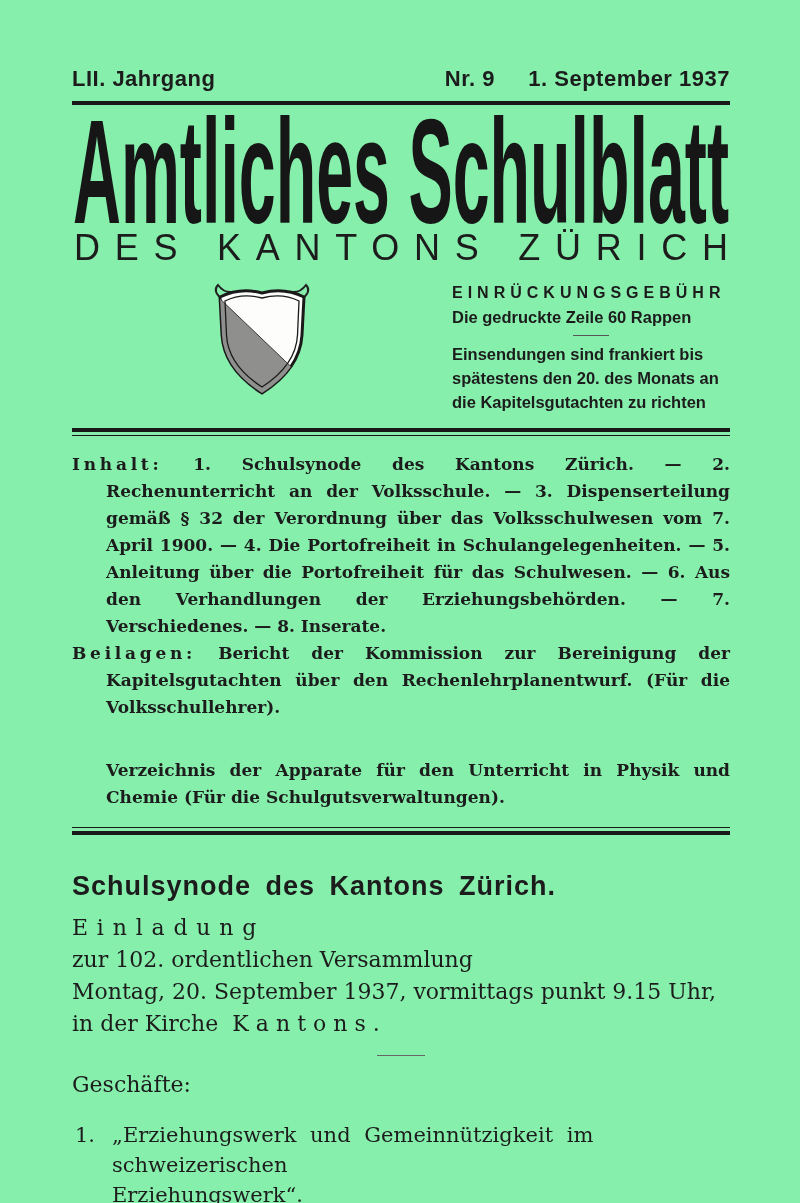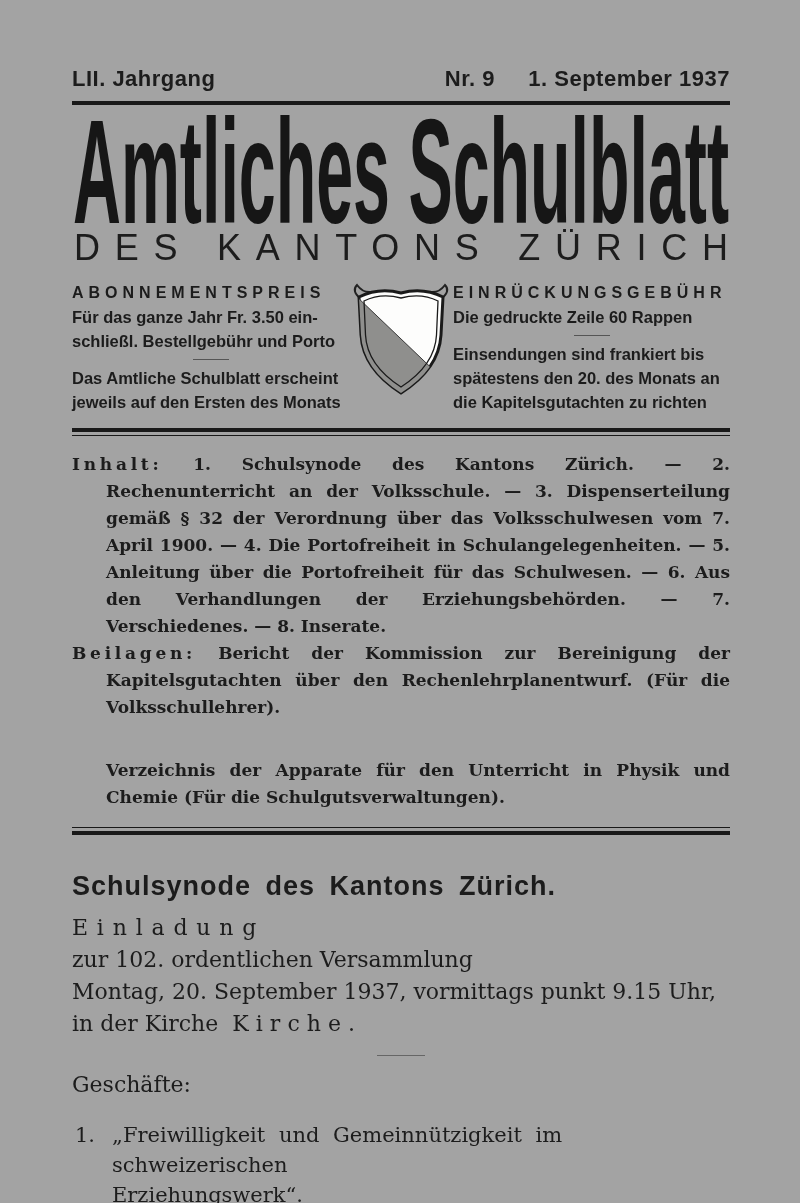--- a/index.html
+++ b/index.html
@@ -2,21 +2,21 @@
 <html><head>
 <meta charset="utf-8">
 <style>
   * { margin: 0; padding: 0; box-sizing: border-box; }
   html, body { background: #e8e8e6; }
   .page {
     position: relative;
     width: 800px;
     height: 1203px;
     margin: 0 auto;
-    background: #a3a3a3;
+    background: #86efac;
     color: #1c1c1c;
     overflow: hidden;
     font-family: "DejaVu Serif", serif;
   }
   .inner { padding: 66px 70px 0 72px; }
 
   
   .issue-row {
     display: flex;
     align-items: baseline;
@@ -106,28 +106,20 @@
     <div class="masthead">
       <svg width="658" height="122" viewBox="0 0 658 122">
         <text x="329" y="112" text-anchor="middle" font-family="Liberation Sans, sans-serif" font-weight="bold" font-size="148" textLength="656" lengthAdjust="spacingAndGlyphs" fill="#161616">Amtliches Schulblatt</text>
       </svg>
       <svg class="subtitle-svg" width="658" height="40" viewBox="0 0 658 40">
         <text x="329" y="31" text-anchor="middle" font-family="Liberation Sans, sans-serif" font-weight="normal" font-size="36" textLength="654" lengthAdjust="spacing" fill="#1c1c1c">DES KANTONS ZÜRICH</text>
       </svg>
     </div>
 
     <div class="info-cols">
-      <div class="info-col left">
-        <div class="info-head">ABONNEMENTSPREIS</div>
-        <div>Für das ganze Jahr Fr. 3.50 ein-</div>
-        <div>schließl. Bestellgebühr und Porto</div>
-        <hr class="col-rule">
-        <div>Das Amtliche Schulblatt erscheint</div>
-        <div>jeweils auf den Ersten des Monats</div>
-      </div>
 
       <div class="emblem-wrap">
         <svg width="104" height="118" viewBox="0 0 104 118">
           <defs>
             <clipPath id="shieldClip">
               <path d="M10,14 Q30,4 52,10 Q74,4 94,14 L92,52 Q90,86 52,110 Q14,86 12,52 Z"></path>
             </clipPath>
           </defs>
 
           <path d="M12,16 Q2,8 8,2 Q14,10 22,9" fill="none" stroke="#222" stroke-width="2"></path>
@@ -171,29 +163,29 @@
       <hr class="r1">
         <hr class="r2">
     </div>
 
     <div class="article">
       <div class="art-title">Schulsynode des Kantons Zürich.</div>
       <div class="art-center einladung">Einladung</div>
       <div class="art-center art-line">zur 102. ordentlichen Versammlung</div>
       <div class="art-center art-line">Montag, 20. September 1937, vormittags punkt 9.15 Uhr,</div>
       <div class="art-center art-line"><span>in der Kirche</span>&nbsp;
-           <span class="spaced-place">Kirche.</span></div>
+           <span class="spaced-place">Kantons.</span></div>
 
       <hr class="small-rule">
 
       <div class="art-center geschaefte">Geschäfte:</div>
 
       <div class="agenda-item">
         <span class="agenda-num">1.</span>
-        <div class="agenda-line spread">„Freiwilligkeit und Gemeinnützigkeit im schweizerischen</div>
+        <div class="agenda-line spread">„Erziehungswerk und Gemeinnützigkeit im schweizerischen</div>
         <div class="agenda-line">Erziehungswerk“.</div>
       </div>
 
       <div class="agenda-item">
         <span class="agenda-num">2.</span>
         <div class="agenda-line">Schule und Volksbildung.</div>
 
       </div>
 
     </div>

